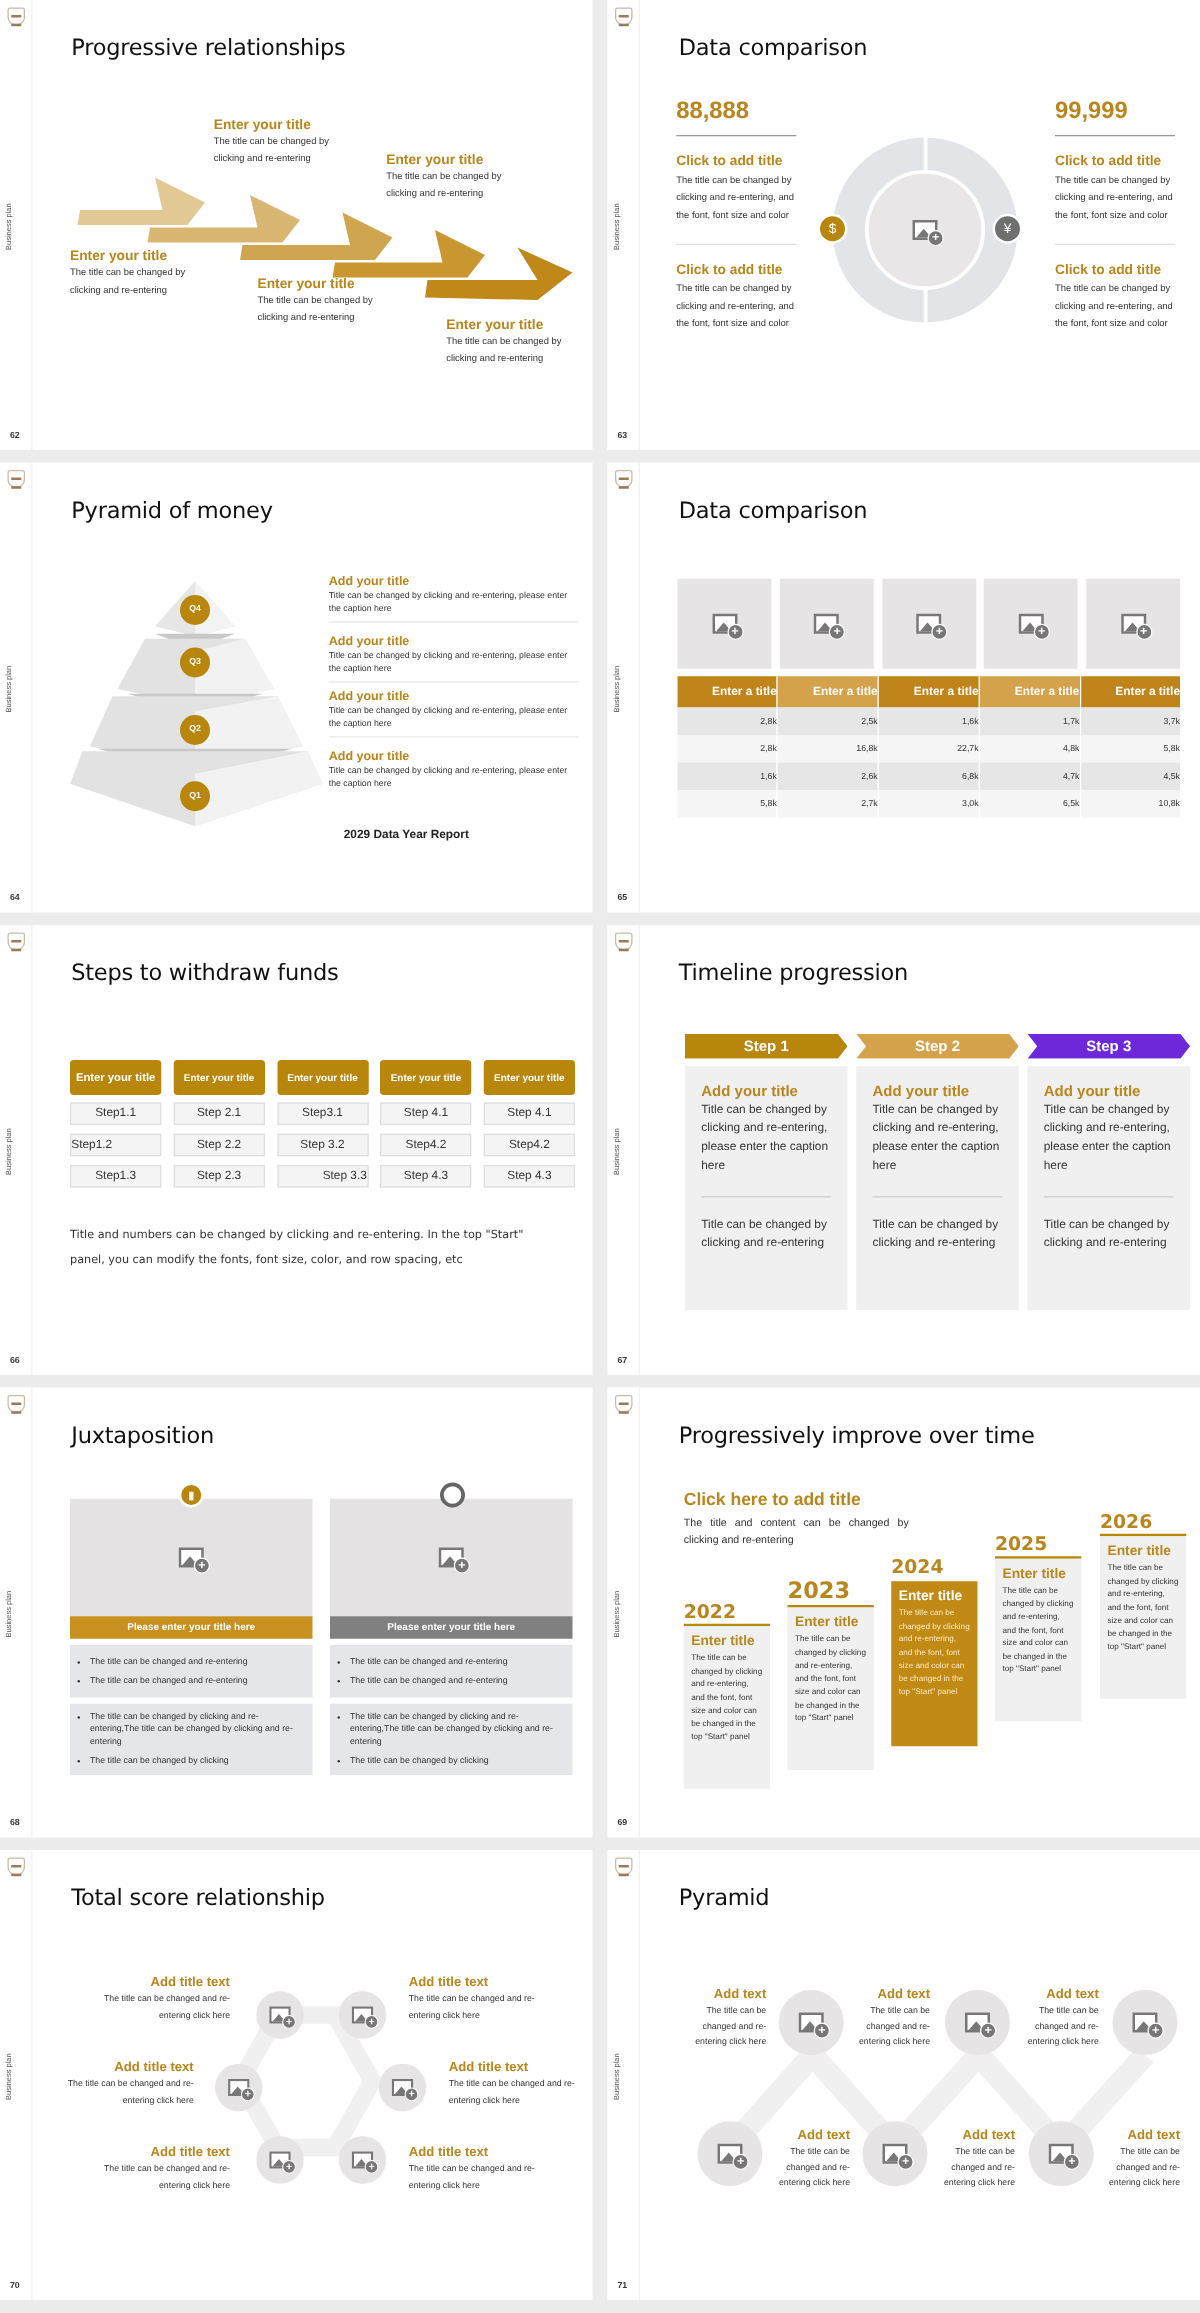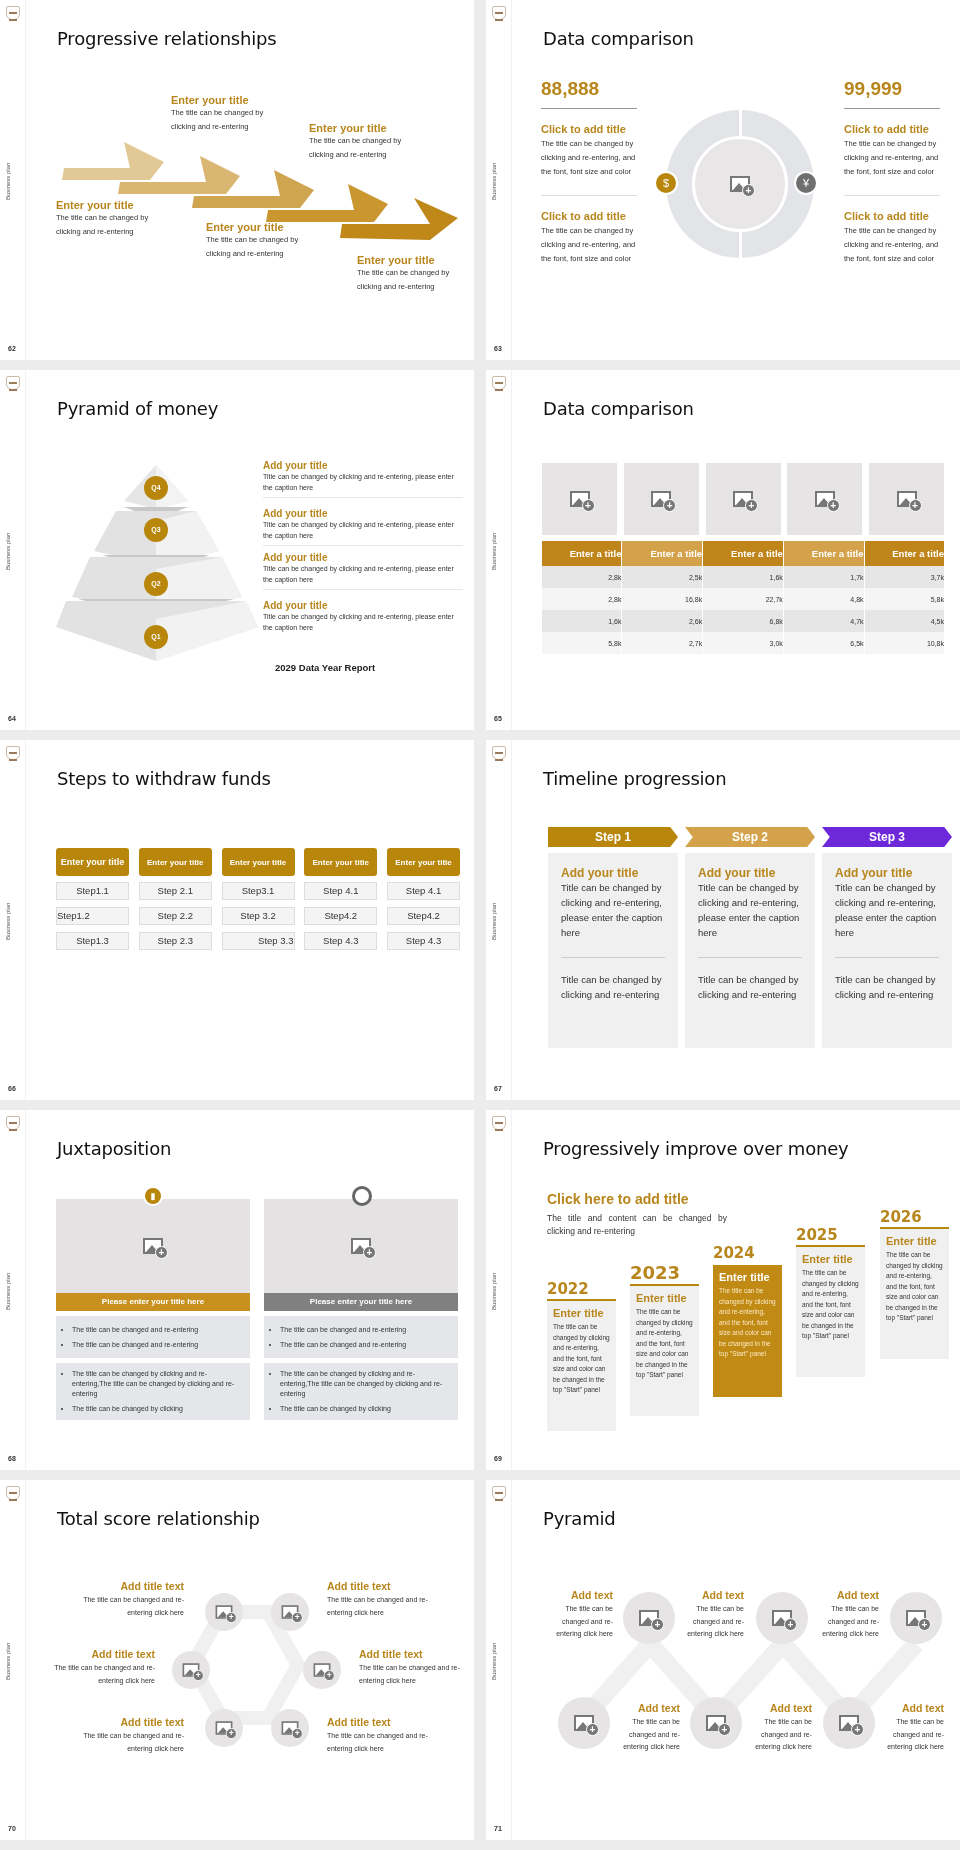--- a/index.html
+++ b/index.html
@@ -248,20 +248,21 @@
       <div style="margin-top:7px;height:18px;border:1px solid #ddd;background:#f4f4f4;font-size:9.5px;text-align:center;line-height:16px">Step4.2</div>
       <div style="margin-top:7px;height:18px;border:1px solid #ddd;background:#f4f4f4;font-size:9.5px;text-align:center;line-height:16px">Step 4.3</div>
     </div>
     <div style="width:73px">
       <div style="height:28px;background:#b8860b;border-radius:3px;color:#fff;font-weight:bold;font-size:8px;display:flex;align-items:center;justify-content:center;text-align:center">Enter your title</div>
       <div style="margin-top:6px;height:18px;border:1px solid #ddd;background:#f4f4f4;font-size:9.5px;text-align:center;line-height:16px">Step 4.1</div>
       <div style="margin-top:7px;height:18px;border:1px solid #ddd;background:#f4f4f4;font-size:9.5px;text-align:center;line-height:16px">Step4.2</div>
       <div style="margin-top:7px;height:18px;border:1px solid #ddd;background:#f4f4f4;font-size:9.5px;text-align:center;line-height:16px">Step 4.3</div>
     </div>
   </div>
+  <div class="abs" style="left:56px;top:238px;width:370px;font-family:'DejaVu Sans',sans-serif;font-size:9px;line-height:20px;color:#333">Title and numbers can be changed by clicking and re-entering. In the top "Start" panel, you can modify the fonts, font size, color, and row spacing, etc</div>
 </div>
 
 <div class="slide" style="left:486px;top:740px;">
   <div class="strip">
     <div class="logo"></div>
     <div class="vlabel">Business plan</div>
     <div class="pnum">67</div>
   </div>
   <div class="stitle">Timeline progression</div>
   <div class="abs" style="left:62px;top:87px;width:404px;display:flex;justify-content:space-between">
@@ -333,21 +334,21 @@
   </div>
   <div class="abs" style="left:352px;top:76px;width:20px;height:20px;border-radius:50%;background:#fff;border:3px solid #666"></div>
 </div>
 
 <div class="slide" style="left:486px;top:1110px;">
   <div class="strip">
     <div class="logo"></div>
     <div class="vlabel">Business plan</div>
     <div class="pnum">69</div>
   </div>
-  <div class="stitle">Progressively improve over money</div>
+  <div class="stitle">Progressively improve over time</div>
   <div class="abs gt" style="left:61px;top:81px;font-size:14px">Click here to add title</div>
   <div class="abs" style="left:61px;top:102px;width:180px;font-size:8.5px;line-height:13px;text-align:justify">The title and content can be changed by clicking and re-entering</div>
 
   <div class="abs" style="left:61px;top:170px;width:69px">
     <div class="gt" style="font-size:15px;font-family:'DejaVu Sans',sans-serif;border-bottom:2px solid #b8860b;padding-bottom:1px">2022</div>
     <div style="background:#f0f0f0;height:130px;padding:6px 6px">
       <div class="gt" style="font-size:11px">Enter title</div>
       <div style="font-size:6.5px;line-height:10.5px;margin-top:3px">The title can be changed by clicking and re-entering, and the font, font size and color can be changed in the top "Start" panel</div>
     </div>
   </div>

